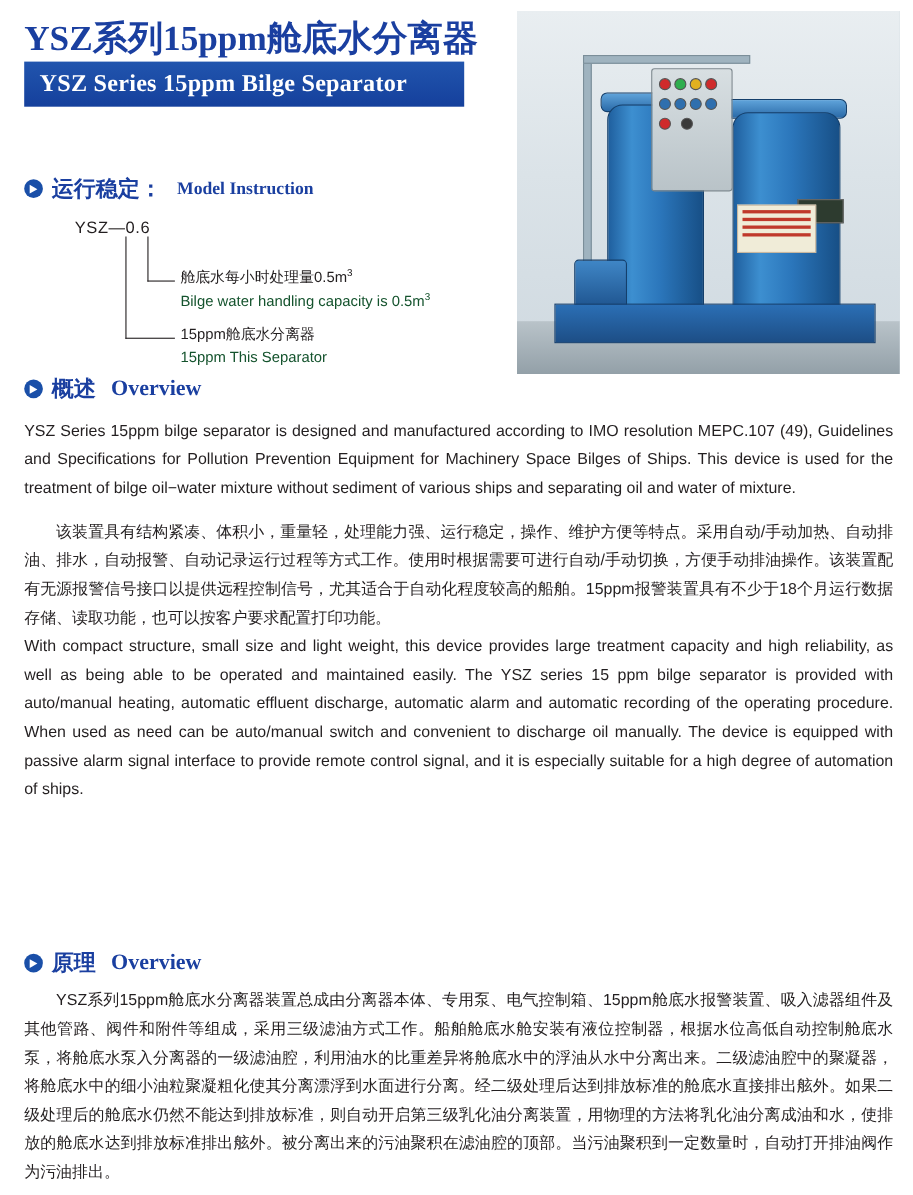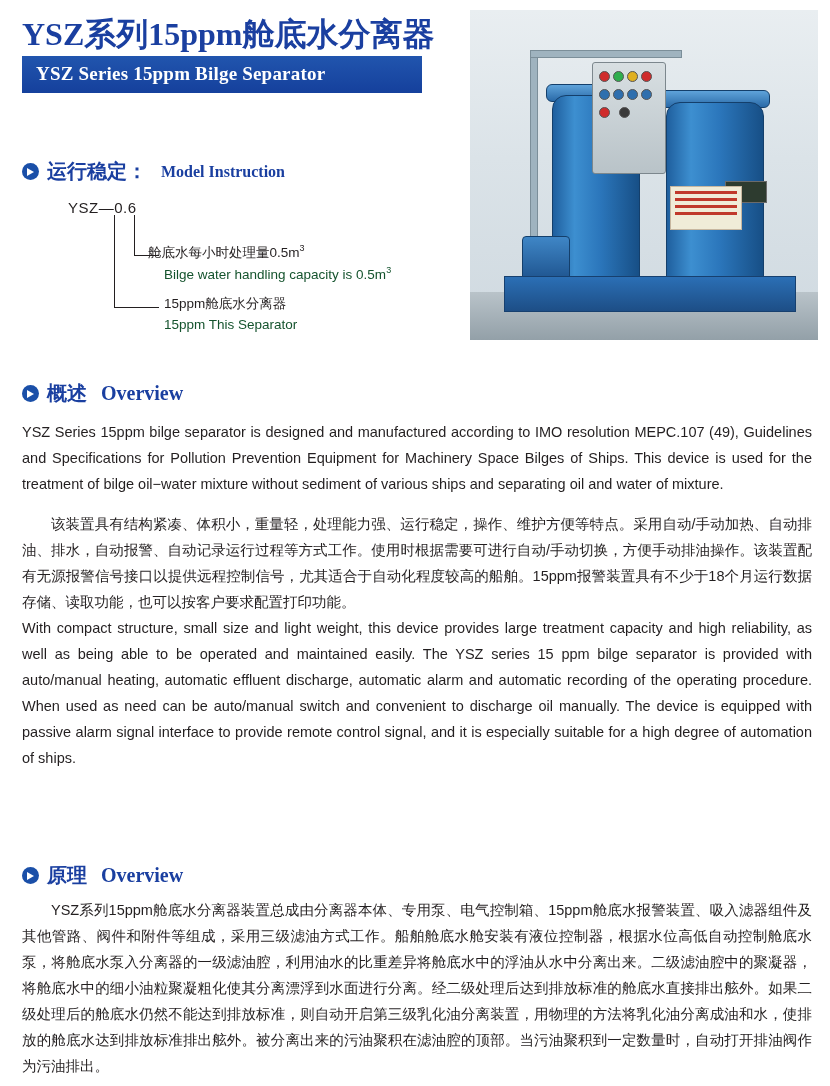--- a/index.html
+++ b/index.html
@@ -38,21 +38,21 @@
     line-height: 32px;
     white-space: nowrap;
   }
   .title-en-bar {
     margin-top: 6px;
     background: #1a4fa8;
     background: linear-gradient(to bottom, #2155ae 0%, #15409c 100%);
     color: #ffffff;
     font-family: "Liberation Serif", serif;
     font-weight: bold;
-    font-size: 19px;
+    font-size: 22px;
     padding: 7px 14px 8px 14px;
     width: 400px;
     box-sizing: border-box;
     letter-spacing: 0.2px;
   }
 
   
   .photo {
     position: absolute;
     left: 470px;
@@ -205,21 +205,20 @@
     white-space: nowrap;
   }
   .sup { font-size: 9px; vertical-align: super; }
 
   
   .overview-block {
     position: absolute;
     left: 22px;
     top: 340px;
     width: 790px;
-    margin-top: 40px;
   }
   .para {
     margin: 0 0 0 0;
     font-size: 14.5px;
     line-height: 26px;
     text-align: justify;
     text-justify: inter-ideograph;
     color: #231f20;
   }
   .para.cn { text-indent: 2em; }
@@ -289,21 +288,21 @@
       <span class="sec-title-cn">运行稳定：</span>
       <span class="sec-title-en small">Model Instruction</span>
     </div>
 
     <div class="model-tree">
       <div class="model-code">YSZ—0.6</div>
 
       <div class="leader leader1"></div>
       <div class="leader leader2"></div>
 
-      <div class="txt-cn" style="left:126px; top:44px;text-align:center;">
+      <div class="txt-cn" style="left:142px; top:44px;text-align:center;">
         <span>舱底水每小时处理量0.5m</span><span class="sup">3</span>
       </div>
       <div class="txt-en" style="left:142px; top:66px;">
         <span>Bilge water handling capacity is 0.5m</span><span class="sup">3</span>
       </div>
 
       <div class="txt-cn" style="left:142px; top:96px;">15ppm舱底水分离器</div>
       <div class="txt-en" style="left:142px; top:118px;">15ppm This Separator</div>
     </div>
   </div>

